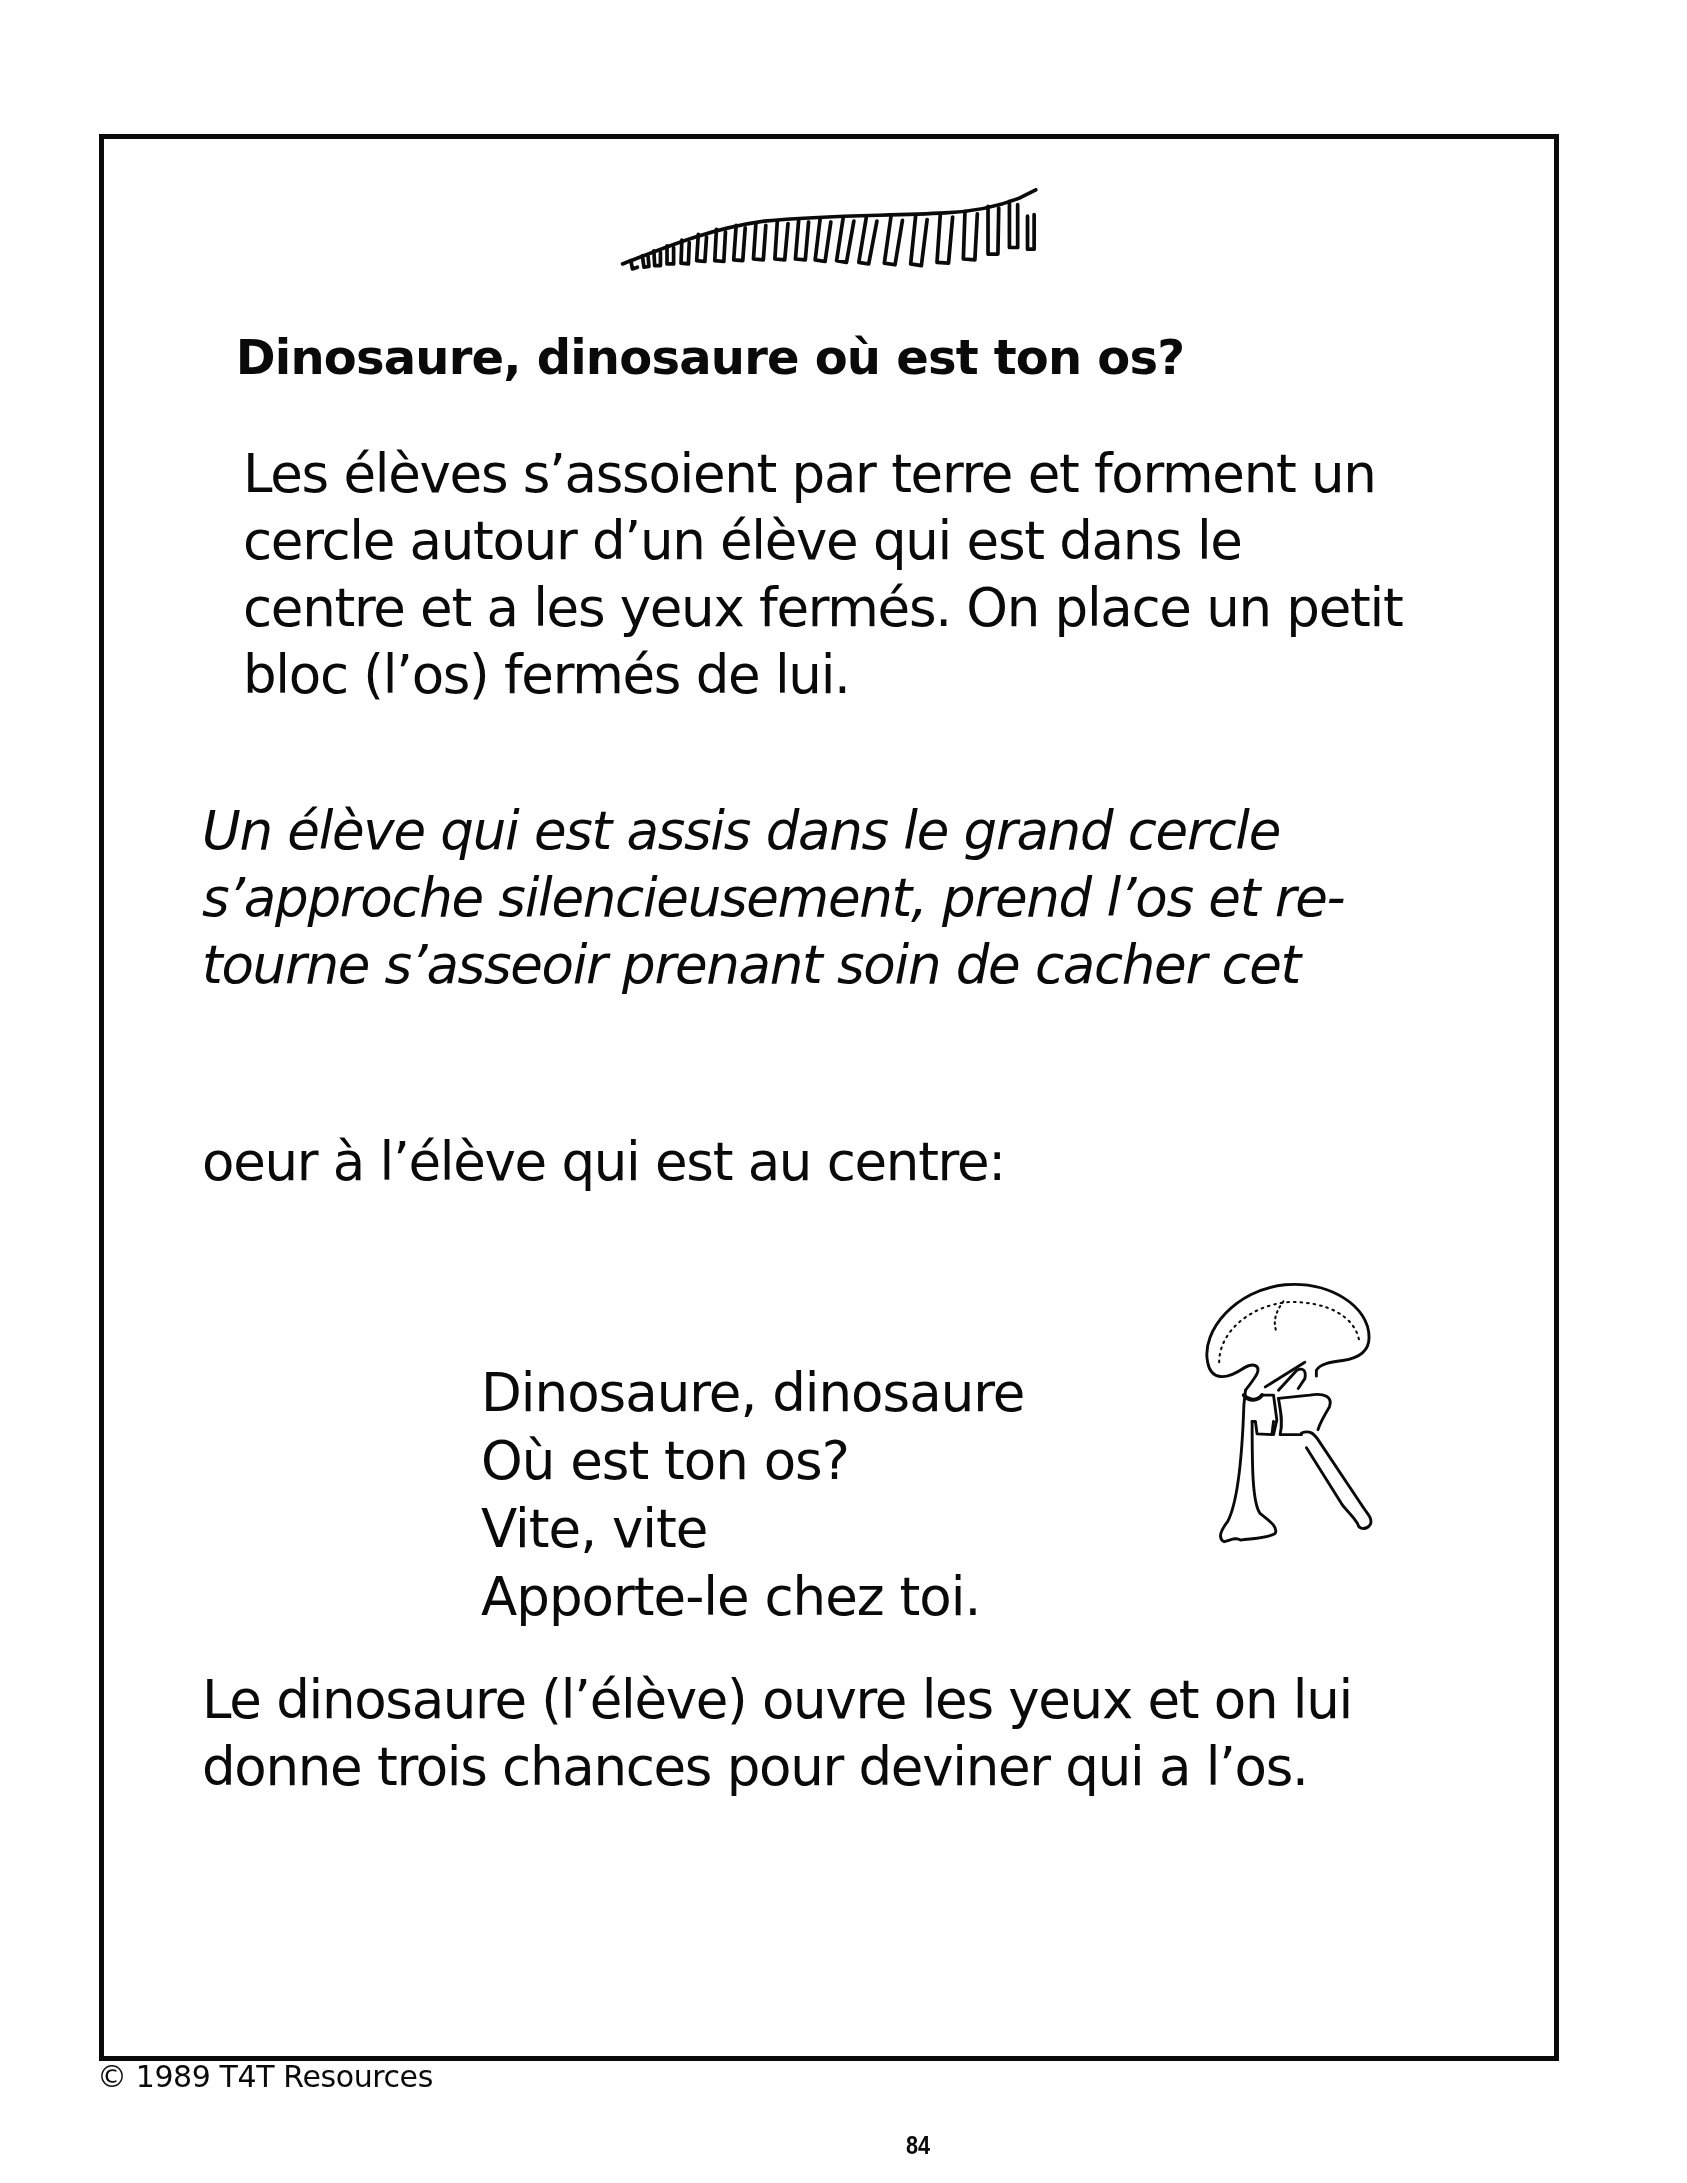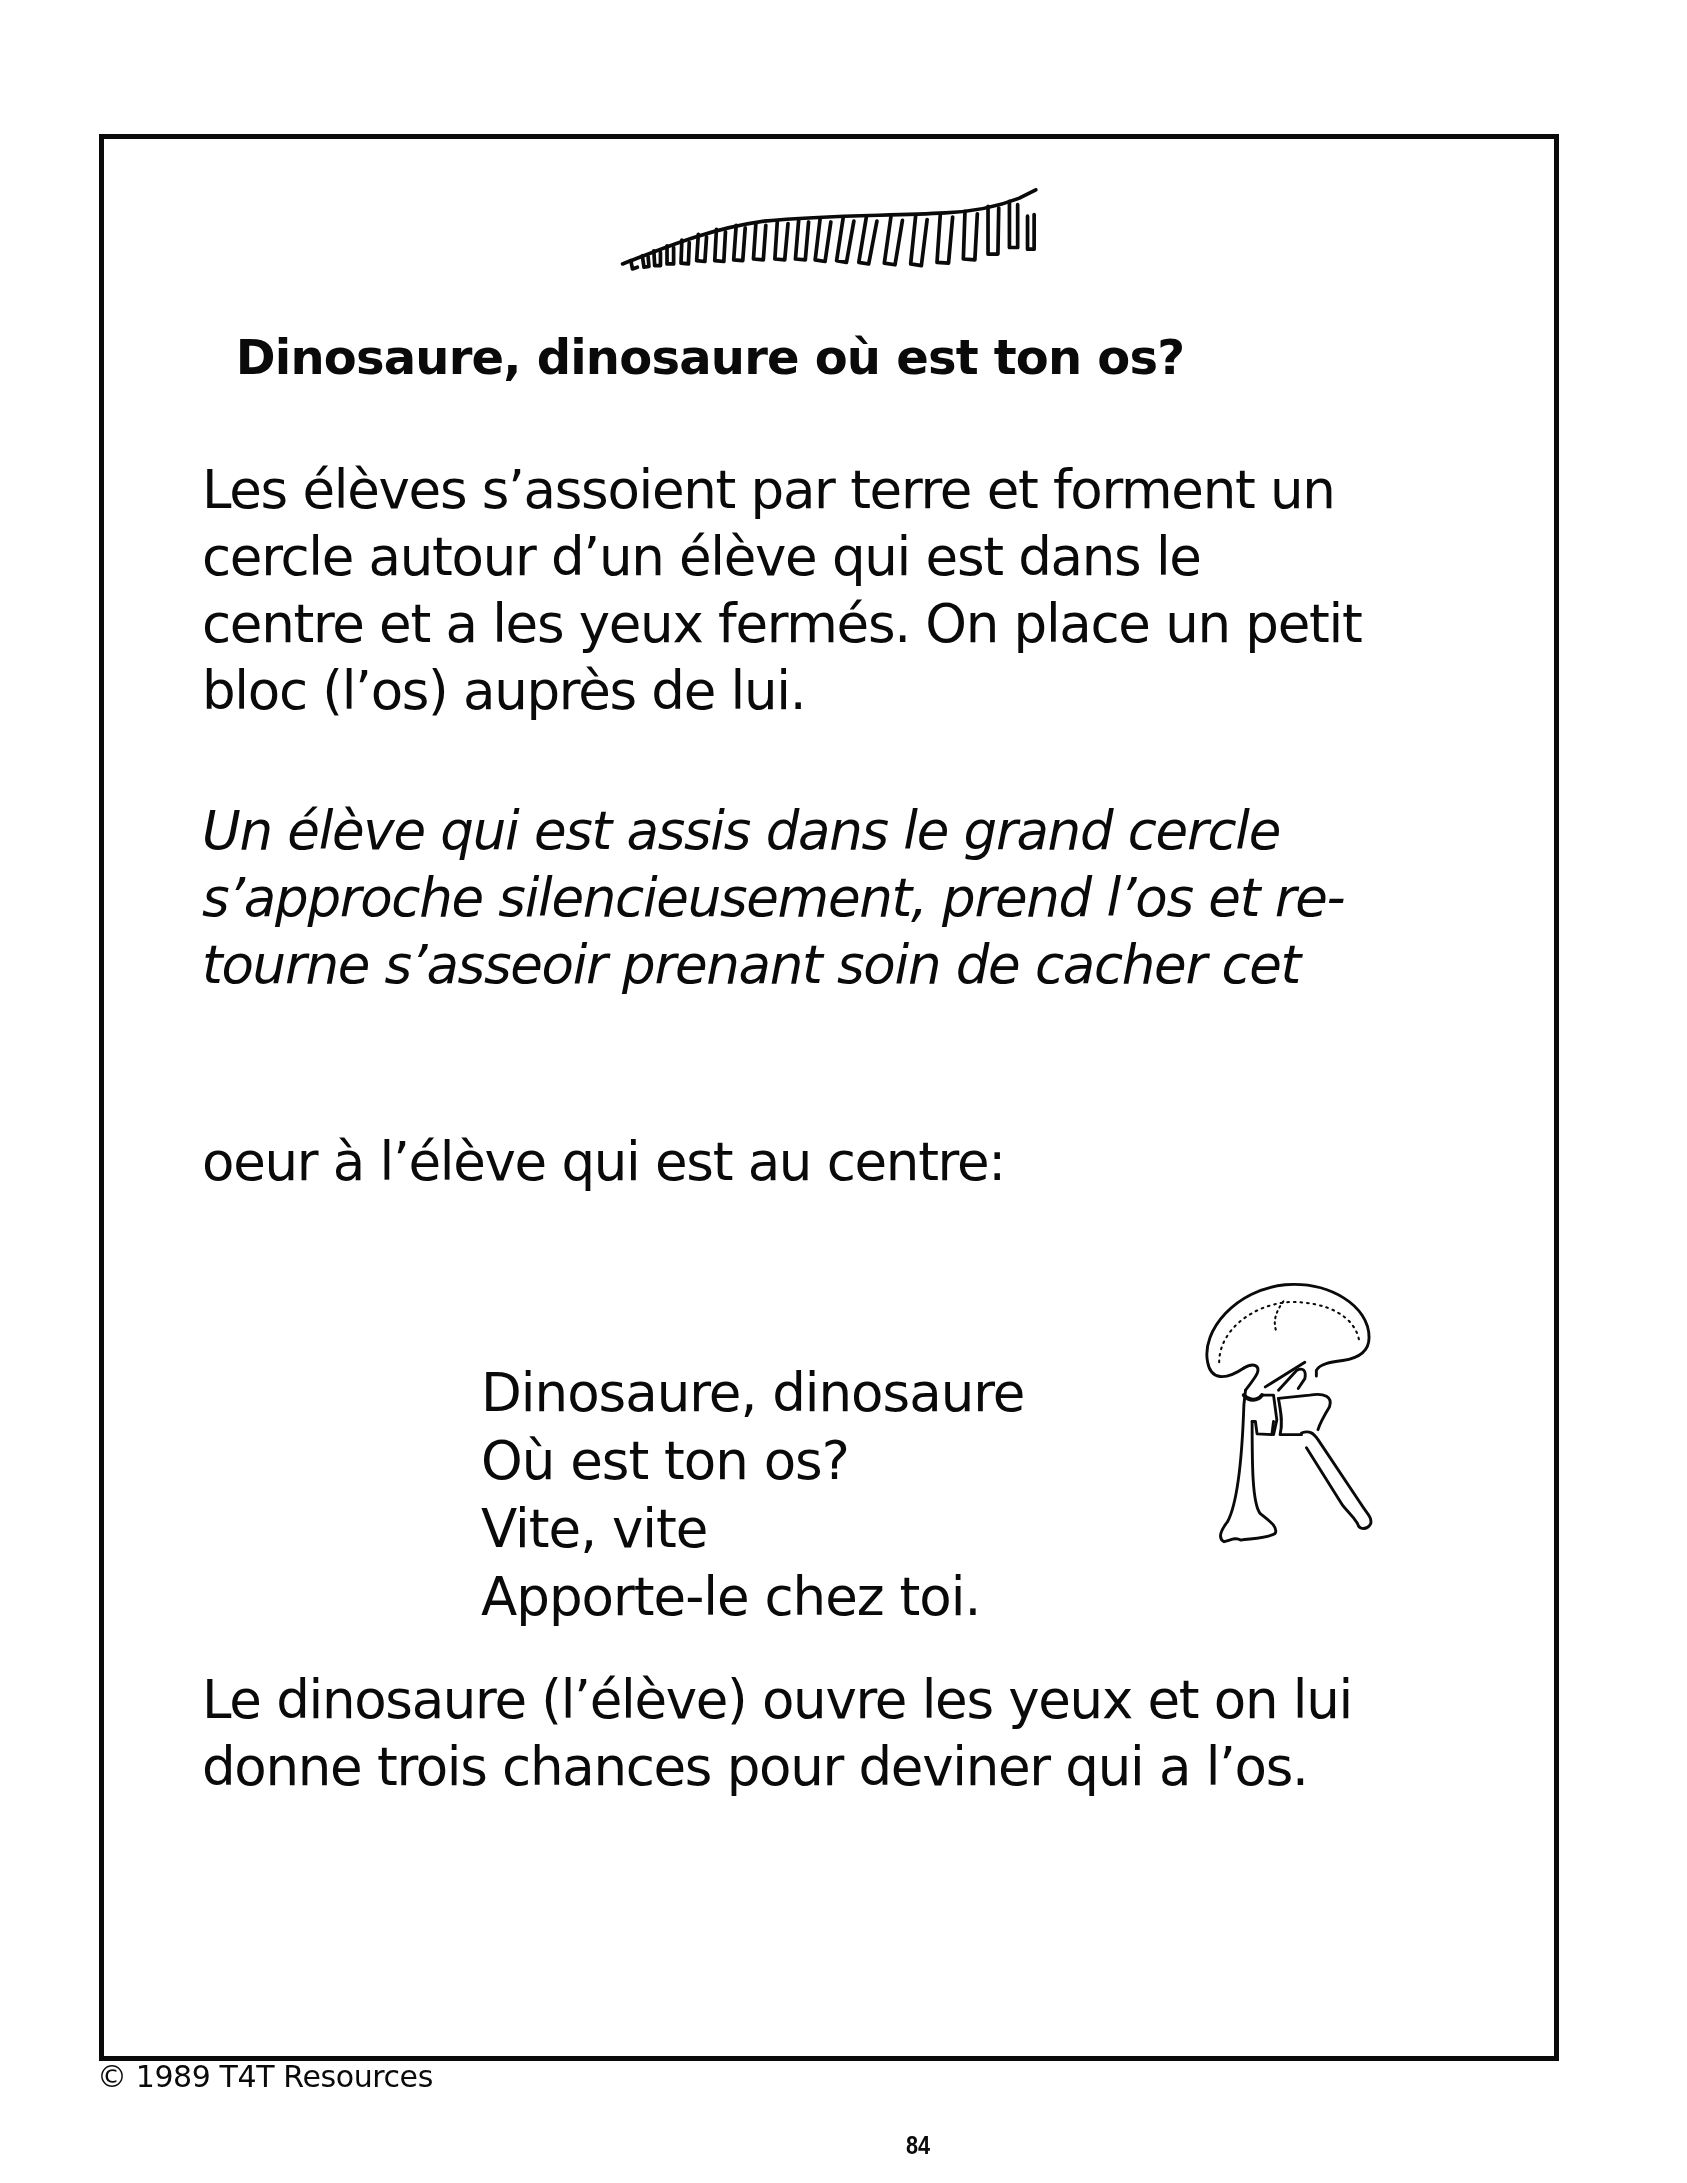--- a/index.html
+++ b/index.html
@@ -44,25 +44,25 @@
     <path d="M394 32 l -4 58 l 14 1 l 5 -56"></path>
     <path d="M424 28 l -2 58 l 14 1 l 3 -56"></path>
     <path d="M452 22 l 0 58 l 12 0 l 1 -56"></path>
     <path d="M478 16 l 0 56 l 10 0 l 0 -52"></path>
     <path d="M500 34 l 0 40 l 8 0 l 0 -42"></path>
   </g>
 </svg>
 
 <div class="title">Dinosaure, dinosaure où est ton os?</div>
 
-<div class="para" style="top: 456px;">
+<div class="para" style="top: 440px; margin-left: 41px;">
   <span class="line">Les élèves s’assoient par terre et forment un</span>
   <span class="line">cercle autour d’un élève qui est dans le</span>
   <span class="line">centre et a les yeux fermés. On place un petit</span>
-  <span class="line">bloc (l’os) auprès de lui.</span>
+  <span class="line">bloc (l’os) fermés de lui.</span>
 </div>
 
 <div class="para" style="top: 797px; font-style: italic;">
   <span class="line">Un élève qui est assis dans le grand cercle</span>
   <span class="line">s’approche silencieusement, prend l’os et re-</span>
   <span class="line">tourne s’asseoir prenant soin de cacher cet</span>
 </div>
 
 <div class="para" style="top: 1128px;">
   <span class="line">oeur à l’élève qui est au centre:</span>

